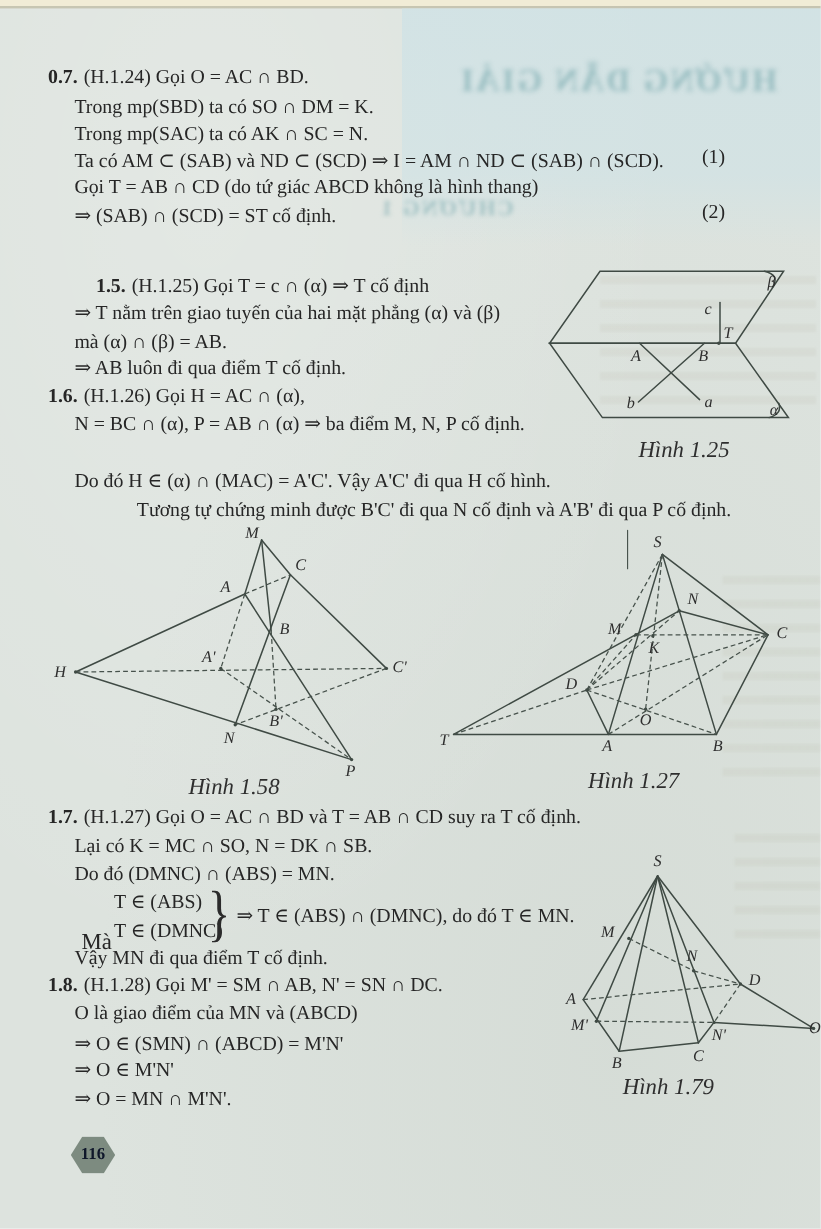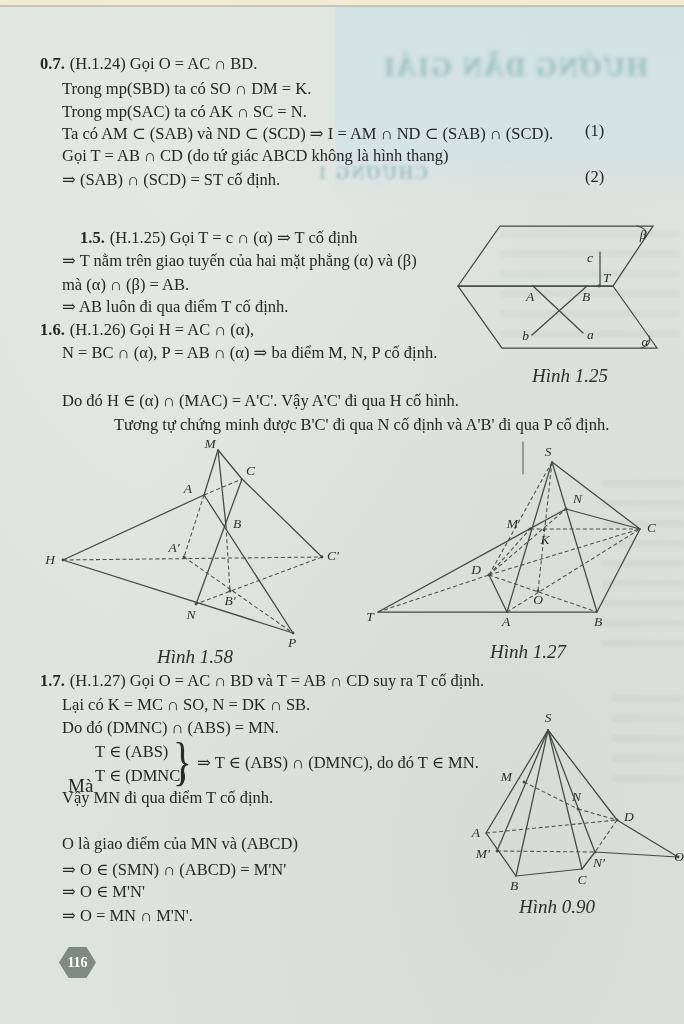--- a/index.html
+++ b/index.html
@@ -31,21 +31,21 @@
   .solid{stroke:#3f4a44;stroke-width:1.25;fill:none;stroke-linecap:round;}
   .dash{stroke:#46514b;stroke-width:1.05;fill:none;stroke-dasharray:4 2.6;stroke-linecap:butt;}
   .dot{fill:#3f4a44;}
   .brace-ma{position:absolute;left:68px;top:775px;font-size:19px;}
   .cond{position:absolute;font-size:16.5px;white-space:nowrap;}
   .big-brace{position:absolute;left:170px;top:734px;font-size:52px;font-weight:200;
              color:#2b2b2b;transform:scaleX(.75);line-height:56px;}
   .badge{position:absolute;left:59px;top:947px;width:37px;height:31px;background:#7d8b80;
          clip-path:polygon(26% 0,74% 0,100% 50%,74% 100%,26% 100%,0 50%);
          display:flex;align-items:center;justify-content:center;
-         color:#ffffff;font-weight:bold;font-size:14px;}
+         color:#0f172a;font-weight:bold;font-size:14px;}
 </style>
 </head>
 <body>
 
 <div id="page">
 
   <div class="top-strip"></div>
   <div class="top-strip-line"></div>
   <div class="bleed-block"></div>
   <div class="ghost ghost-title">HƯỚNG DẪN GIẢI</div>
@@ -181,20 +181,21 @@
   <div class="line" style="left:40px;top:670px;"><span class="pnum">1.7.</span><span>(H.1.27) Gọi O = AC ∩ BD và T = AB ∩ CD suy ra T cố định.</span></div>
   <div class="line" style="left:62px;top:694px;">Lại có K = MC ∩ SO, N = DK ∩ SB.</div>
   <div class="line" style="left:62px;top:717px;">Do đó (DMNC) ∩ (ABS) = MN.</div>
   <div class="brace-ma">Mà</div>
   <div class="cond" style="left:95px;top:742px;">T ∈ (ABS)</div>
   <div class="cond" style="left:95px;top:766px;">T ∈ (DMNC)</div>
   <div class="big-brace">}</div>
   <div class="cond" style="left:197px;top:753px;">⇒ T ∈ (ABS) ∩ (DMNC), do đó T ∈ MN.</div>
   <div class="line" style="left:62px;top:787px;">Vậy MN đi qua điểm T cố định.</div>
 
+  <div class="line" style="left:40px;top:810px;"><span class="pnum">1.8.</span><span>(H.1.28) Gọi M' = SM ∩ AB, N' = SN ∩ DC.</span></div>
   <div class="line" style="left:62px;top:833px;">O là giao điểm của MN và (ABCD)</div>
   <div class="line" style="left:62px;top:859px;">⇒ O ∈ (SMN) ∩ (ABCD) = M'N'</div>
   <div class="line" style="left:62px;top:881px;">⇒ O ∈ M'N'</div>
   <div class="line" style="left:62px;top:905px;">⇒ O = MN ∩ M'N'.</div>
 
   <svg style="left:440px;top:700px;" width="244" height="200" viewBox="0 0 244 200">
     <g class="solid">
       <line x1="108" y1="30" x2="46" y2="133"></line>
       <line x1="108" y1="30" x2="57" y2="151"></line>
       <line x1="108" y1="30" x2="76" y2="176"></line>
@@ -226,19 +227,19 @@
     <text x="72" y="81" text-anchor="end">M</text>
     <text x="141" y="101" text-anchor="end">N</text>
     <text x="184" y="121" text-anchor="start">D</text>
     <text x="40" y="137" text-anchor="end">A</text>
     <text x="50" y="158" text-anchor="end">M'</text>
     <text x="159" y="167" text-anchor="middle">N'</text>
     <text x="74" y="190" text-anchor="middle">B</text>
     <text x="142" y="184" text-anchor="middle">C</text>
     <text x="244" y="161" text-anchor="end">O</text>
   </svg>
-  <div class="figcap" style="left:457px;top:896px;">Hình 0.90</div>
+  <div class="figcap" style="left:457px;top:896px;">Hình 1.79</div>
 
   <div class="badge">
     <span>116</span>
   </div>
 
 </div>
 
 </body></html>

